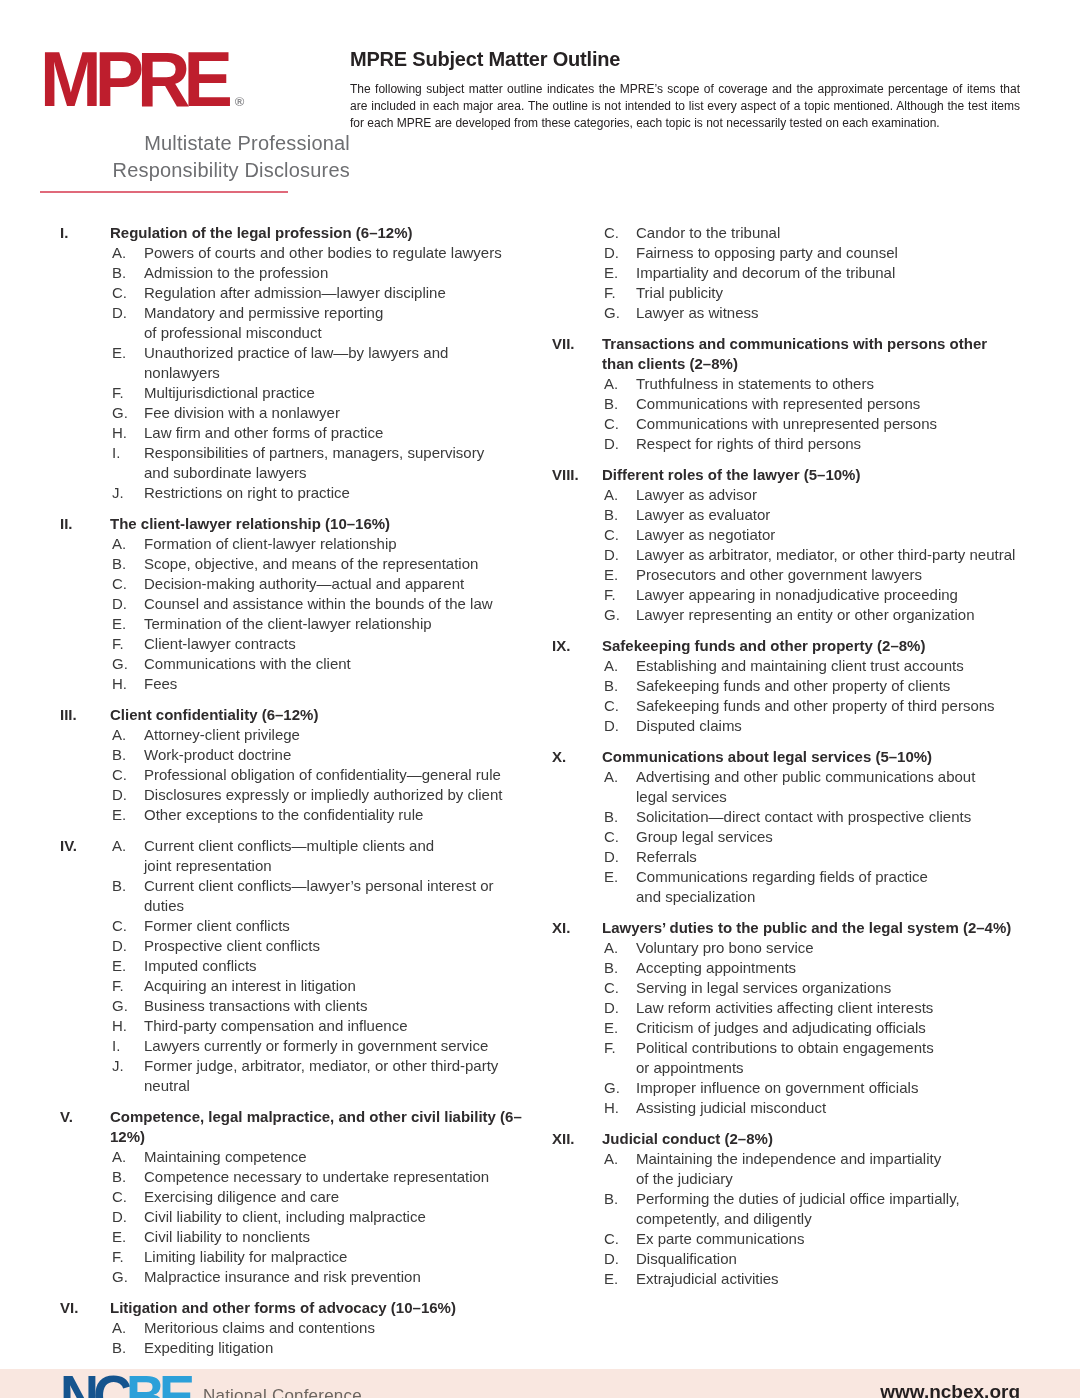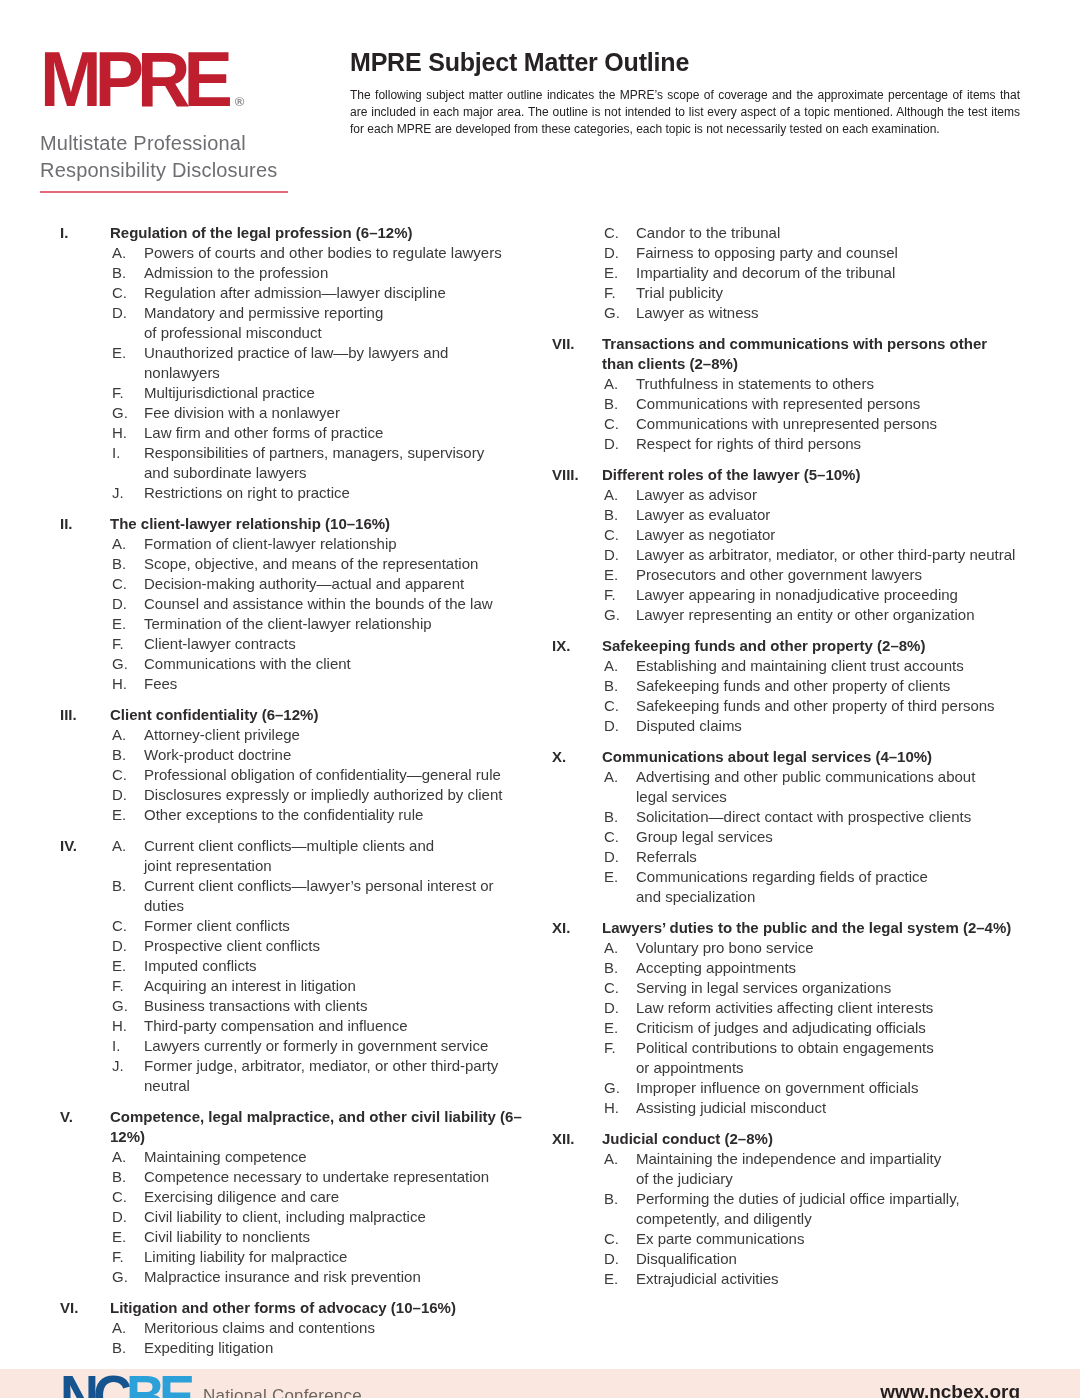--- a/index.html
+++ b/index.html
@@ -32,27 +32,28 @@
   .logo-reg{
     font-size:13px;color:#8a8a8d;letter-spacing:0;
     vertical-align:baseline;margin-left:9px;
   }
   .logo-sub{
     margin-top:16px;
     color:#6d6e71;
     font-size:20px;
     line-height:1.32;
     letter-spacing:0.2px;
+    text-align:right;
   }
   .logo-underline{
     width:248px;height:2px;background:#e0697a;margin-top:8px;
   }
   .title-block{flex:1;padding-top:4px;}
   .doc-title{
-    font-size:25px;font-weight:700;color:#262223;
+    font-size:20px;font-weight:700;color:#262223;
     letter-spacing:-0.2px;margin:0 0 10px 0;
   }
   .doc-intro{
     font-size:12px;line-height:1.42;color:#262223;
     text-align:justify;margin:0;
   }
   .red-bar{height:9px;background:#be2634;width:100%;}
   .red-bar.top{margin-top:12px;}
   
   .outline{
@@ -429,21 +430,21 @@
           </div>
           <div class="item">
             <div class="item-label">D.</div>
             <div class="item-text">Disputed claims</div>
           </div>
         </div>
       </div>
       <div class="section">
         <div class="numeral">X.</div>
         <div class="sec-body">
-          <div class="sec-title">Communications about legal services (4–10%)</div>
+          <div class="sec-title">Communications about legal services (5–10%)</div>
           <div class="item">
             <div class="item-label">A.</div>
             <div class="item-text">Advertising and other public communications about
 legal services</div>
           </div>
           <div class="item">
             <div class="item-label">B.</div>
             <div class="item-text">Solicitation—direct contact with prospective clients</div>
           </div>
           <div class="item">

